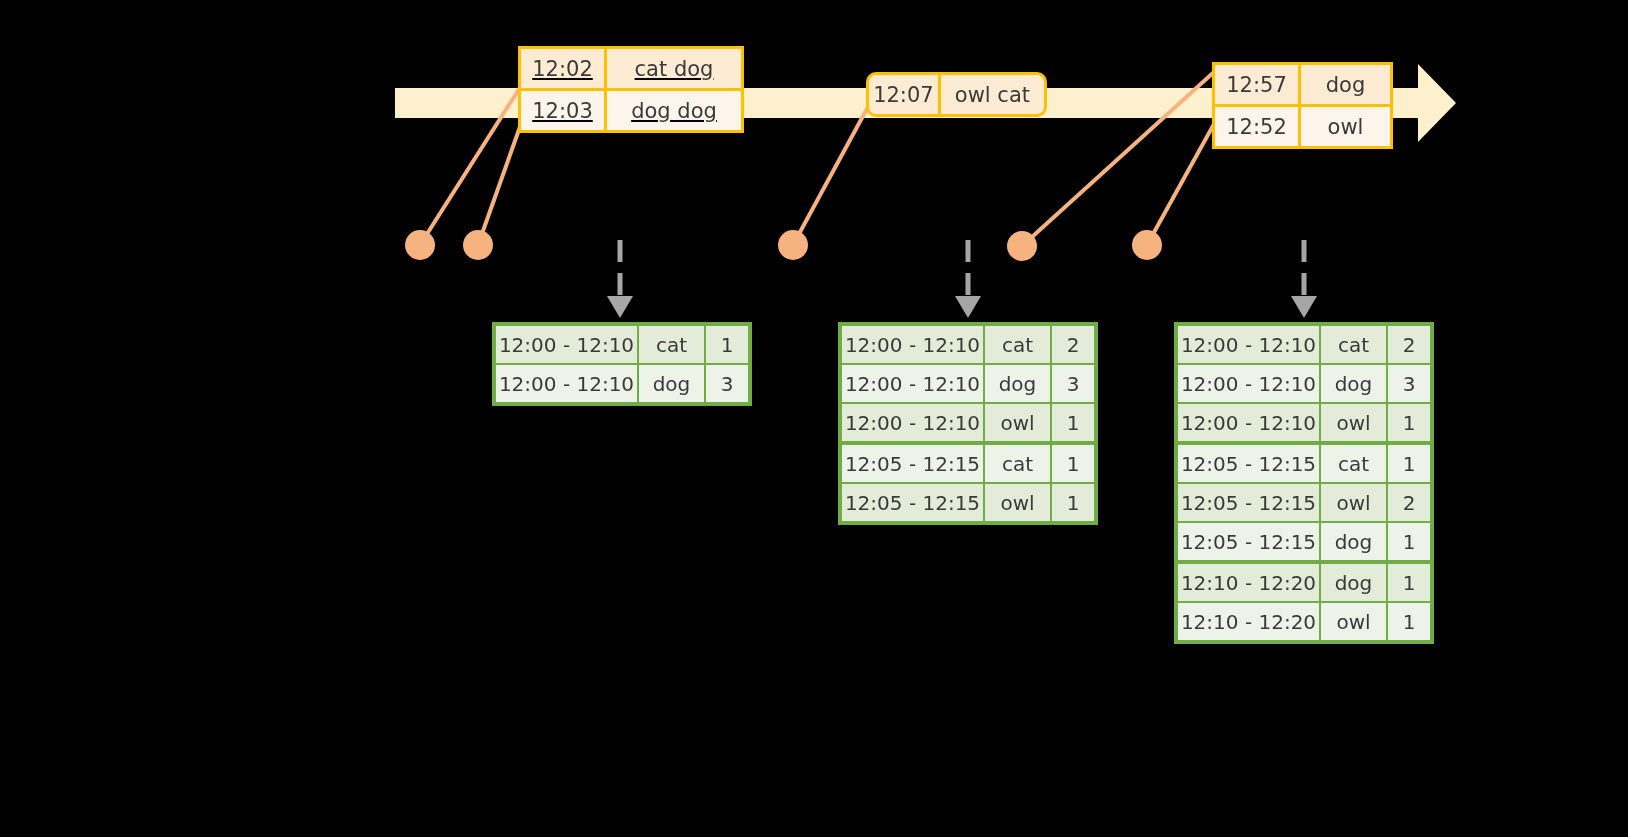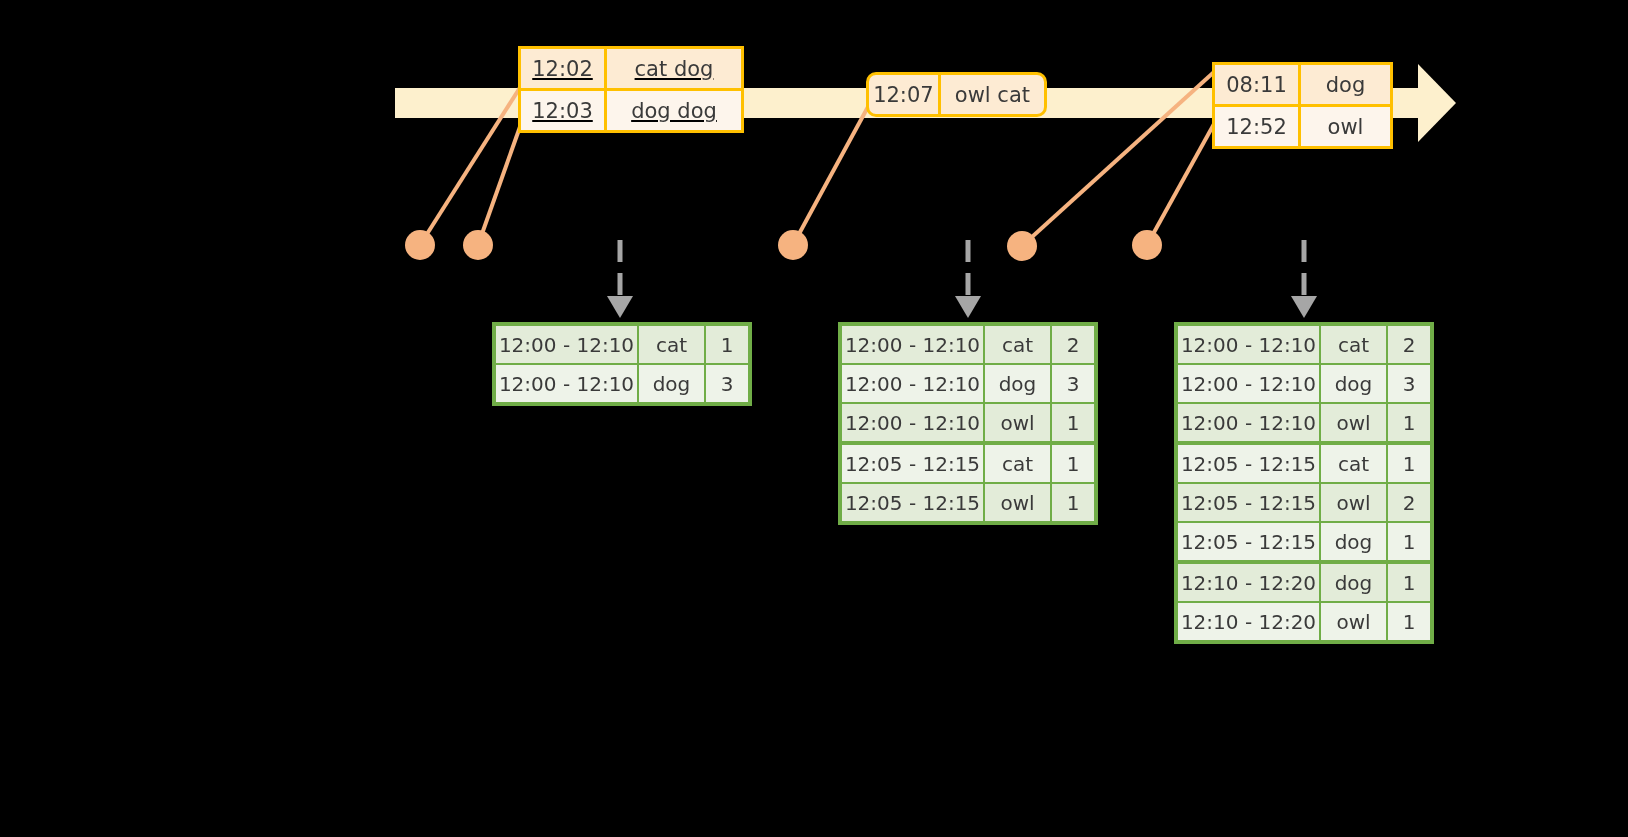--- a/index.html
+++ b/index.html
@@ -160,21 +160,21 @@
 
   <div class="event-box" id="event-box-2">
     <div class="event-row">
       <div class="ev-time">12:07</div>
       <div class="ev-words">owl cat</div>
     </div>
   </div>
 
   <div class="event-box" id="event-box-3">
     <div class="event-row">
-      <div class="ev-time">08:11</div>
+      <div class="ev-time">12:57</div>
       <div class="ev-words">dog</div>
     </div>
     <div class="event-row alt">
       <div class="ev-time">12:52</div>
       <div class="ev-words">owl</div>
     </div>
   </div>
 
   <div class="result-table" id="result-table-1">
       <div class="res-row">

